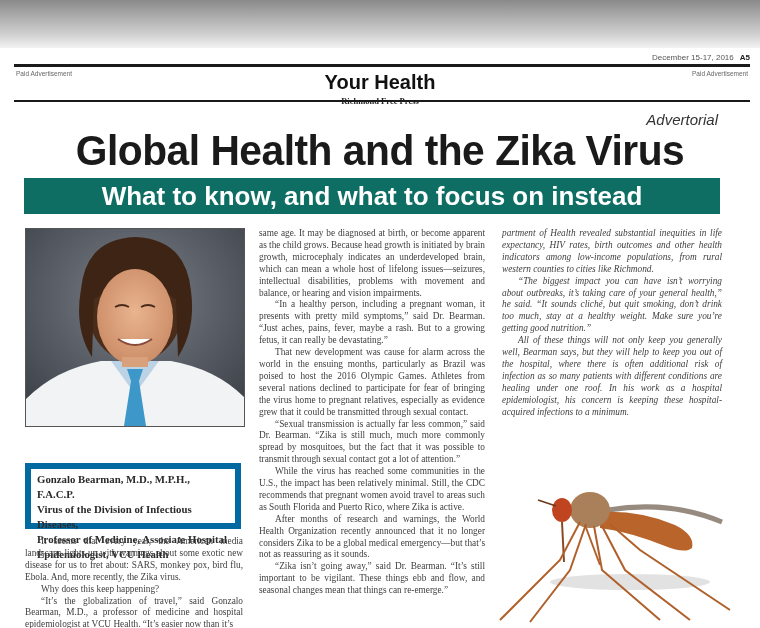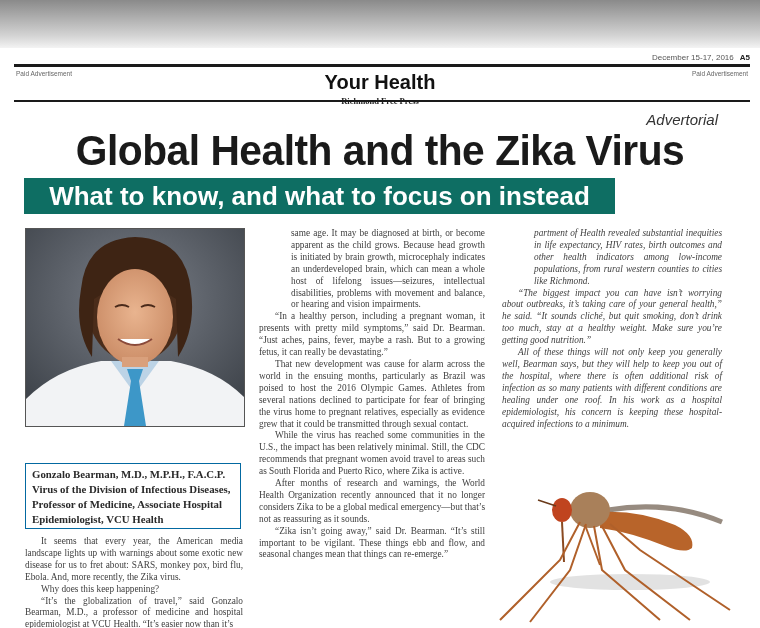--- a/index.html
+++ b/index.html
@@ -6,26 +6,26 @@
   body { width:760px; height:628px; overflow:hidden; background:#ffffff; position:relative; font-family:"Liberation Serif", serif; color:#3a3a3a; }
   .topshade { position:absolute; left:0; top:0; width:760px; height:48px; background:linear-gradient(#8a8a8a, #d4d4d4 75%, #f3f3f3); }
   .pubname { position:absolute; left:0; top:52px; width:760px; text-align:center; font-family:"Liberation Serif", serif; font-weight:bold; font-size:8.5px; color:#222;margin-top:44px; }
   .dateline { position:absolute; right:10px; top:53px; font-family:"Liberation Sans", sans-serif; font-size:8px; color:#555;margin-left:32px; }
   .dateline b { color:#222; margin-left:6px; }
   .rule-thick { position:absolute; left:14px; width:736px; height:3px; background:#1a1a1a; }
   .paid { position:absolute; top:70px; font-family:"Liberation Sans", sans-serif; font-size:6.5px; color:#666; }
   .section-title { position:absolute; left:0; top:71px; width:760px; text-align:center; font-family:"Liberation Sans", sans-serif; font-weight:bold; font-size:20px; color:#111; }
   .advertorial { position:absolute; right:42px; top:111px; font-family:"Liberation Sans", sans-serif; font-style:italic; font-size:15px; color:#333;margin-left:20px; }
   .headline { position:absolute; left:0; top:127px; width:760px; text-align:center; font-family:"Liberation Sans", sans-serif; font-weight:bold; font-size:42px; letter-spacing:-0.5px; color:#1a1a1a; transform:scaleX(0.97); }
-  .banner { position:absolute; left:24px; top:178px; width:591px; height:36px; background:#0e6e63; color:#fff; text-align:center; font-family:"Liberation Sans", sans-serif; font-weight:bold; font-size:26px; line-height:36px; }
+  .banner { position:absolute; left:24px; top:178px; width:696px; height:36px; background:#0e6e63; color:#fff; text-align:center; font-family:"Liberation Sans", sans-serif; font-weight:bold; font-size:26px; line-height:36px; }
   .photo-box { position:absolute; left:25px; top:228px; width:218px; height:197px; border:1px solid #555; overflow:hidden; background:#5b6068; }
-  .caption { position:absolute; left:25px; top:463px; width:216px; height:66px; border:1px solid #0369a1; padding:3px 6px; box-sizing:border-box; font-family:"Liberation Serif", serif; font-weight:bold; font-size:10.8px; line-height:15px; color:#2a2a2a; }
+  .caption { position:absolute; left:25px; top:463px; width:216px; height:66px; border:6px solid #0369a1; padding:3px 6px; box-sizing:border-box; font-family:"Liberation Serif", serif; font-weight:bold; font-size:10.8px; line-height:15px; color:#2a2a2a; }
   .col { position:absolute; font-family:"Liberation Serif", serif; font-size:9.3px; line-height:11.9px; color:#404040; text-align:justify; }
   .col p { margin:0; text-indent:16px; }
-  .col p.noindent { text-indent:0;margin-left:32px; }
+  .col p.noindent { text-indent:0; }
   .col1 { left:25px; top:536px; width:218px; }
   .col2 { left:259px; top:228px; width:226px; }
   .col3 { left:502px; top:228px; width:220px;font-style:italic; }
   .mosquito { position:absolute; left:490px; top:470px; width:270px; height:158px; }
 </style>
 </head>
 <body>
 
 <div class="topshade"></div>
 
@@ -79,20 +79,21 @@
 <div class="col col1">
   <p>It seems that every year, the American media landscape lights up with warnings about some exotic new disease for us to fret about: SARS, monkey pox, bird flu, Ebola. And, more recently, the Zika virus.</p>
   <p>Why does this keep happening?</p>
   <p>“It’s the globalization of travel,” said Gonzalo Bearman, M.D., a professor of medicine and hospital epidemiologist at VCU Health. “It’s easier now than it’s</p>
 </div>
 
 <div class="col col2">
   <p class="noindent">same age. It may be diagnosed at birth, or become apparent as the child grows. Because head growth is initiated by brain growth, microcephaly indicates an underdeveloped brain, which can mean a whole host of lifelong issues—seizures, intellectual disabilities, problems with movement and balance, or hearing and vision impairments.</p>
   <p>“In a healthy person, including a pregnant woman, it presents with pretty mild symptoms,” said Dr. Bearman. “Just aches, pains, fever, maybe a rash. But to a growing fetus, it can really be devastating.”</p>
   <p>That new development was cause for alarm across the world in the ensuing months, particularly as Brazil was poised to host the 2016 Olympic Games. Athletes from several nations declined to participate for fear of bringing the virus home to pregnant relatives, especially as evidence grew that it could be transmitted through sexual contact.</p>
+  <p>“Sexual transmission is actually far less common,” said Dr. Bearman. “Zika is still much, much more commonly spread by mosquitoes, but the fact that it was possible to transmit through sexual contact got a lot of attention.”</p>
   <p>While the virus has reached some communities in the U.S., the impact has been relatively minimal. Still, the CDC recommends that pregnant women avoid travel to areas such as South Florida and Puerto Rico, where Zika is active.</p>
   <p>After months of research and warnings, the World Health Organization recently announced that it no longer considers Zika to be a global medical emergency—but that’s not as reassuring as it sounds.</p>
   <p>“Zika isn’t going away,” said Dr. Bearman. “It’s still important to be vigilant. These things ebb and flow, and seasonal changes mean that things can re-emerge.”</p>
 </div>
 
 <div class="col col3">
   <p class="noindent">partment of Health revealed substantial inequities in life expectancy, HIV rates, birth outcomes and other health indicators among low-income populations, from rural western counties to cities like Richmond.</p>
   <p>“The biggest impact you can have isn’t worrying about outbreaks, it’s taking care of your general health,” he said. “It sounds cliché, but quit smoking, don’t drink too much, stay at a healthy weight. Make sure you’re getting good nutrition.”</p>
   <p>All of these things will not only keep you generally well, Bearman says, but they will help to keep you out of the hospital, where there is often additional risk of infection as so many patients with different conditions are healing under one roof. In his work as a hospital epidemiologist, his concern is keeping these hospital-acquired infections to a minimum.</p>
 </div>

